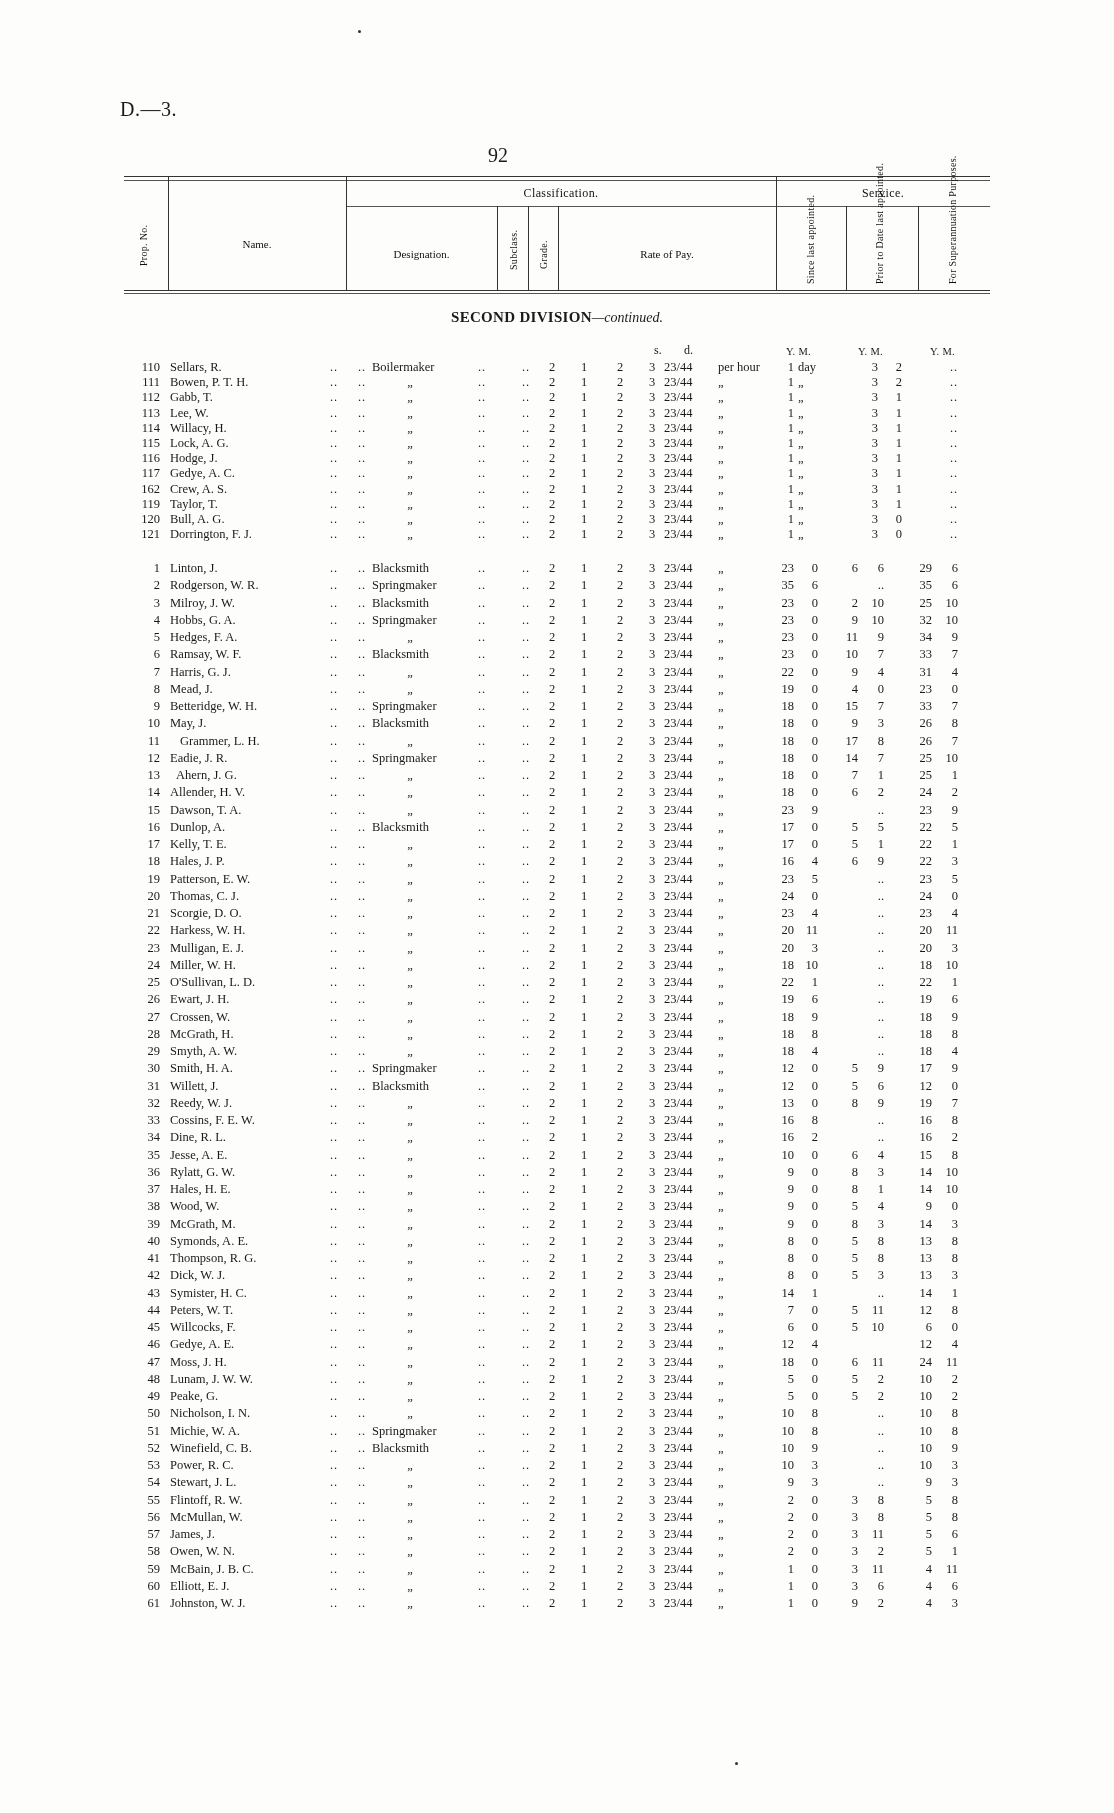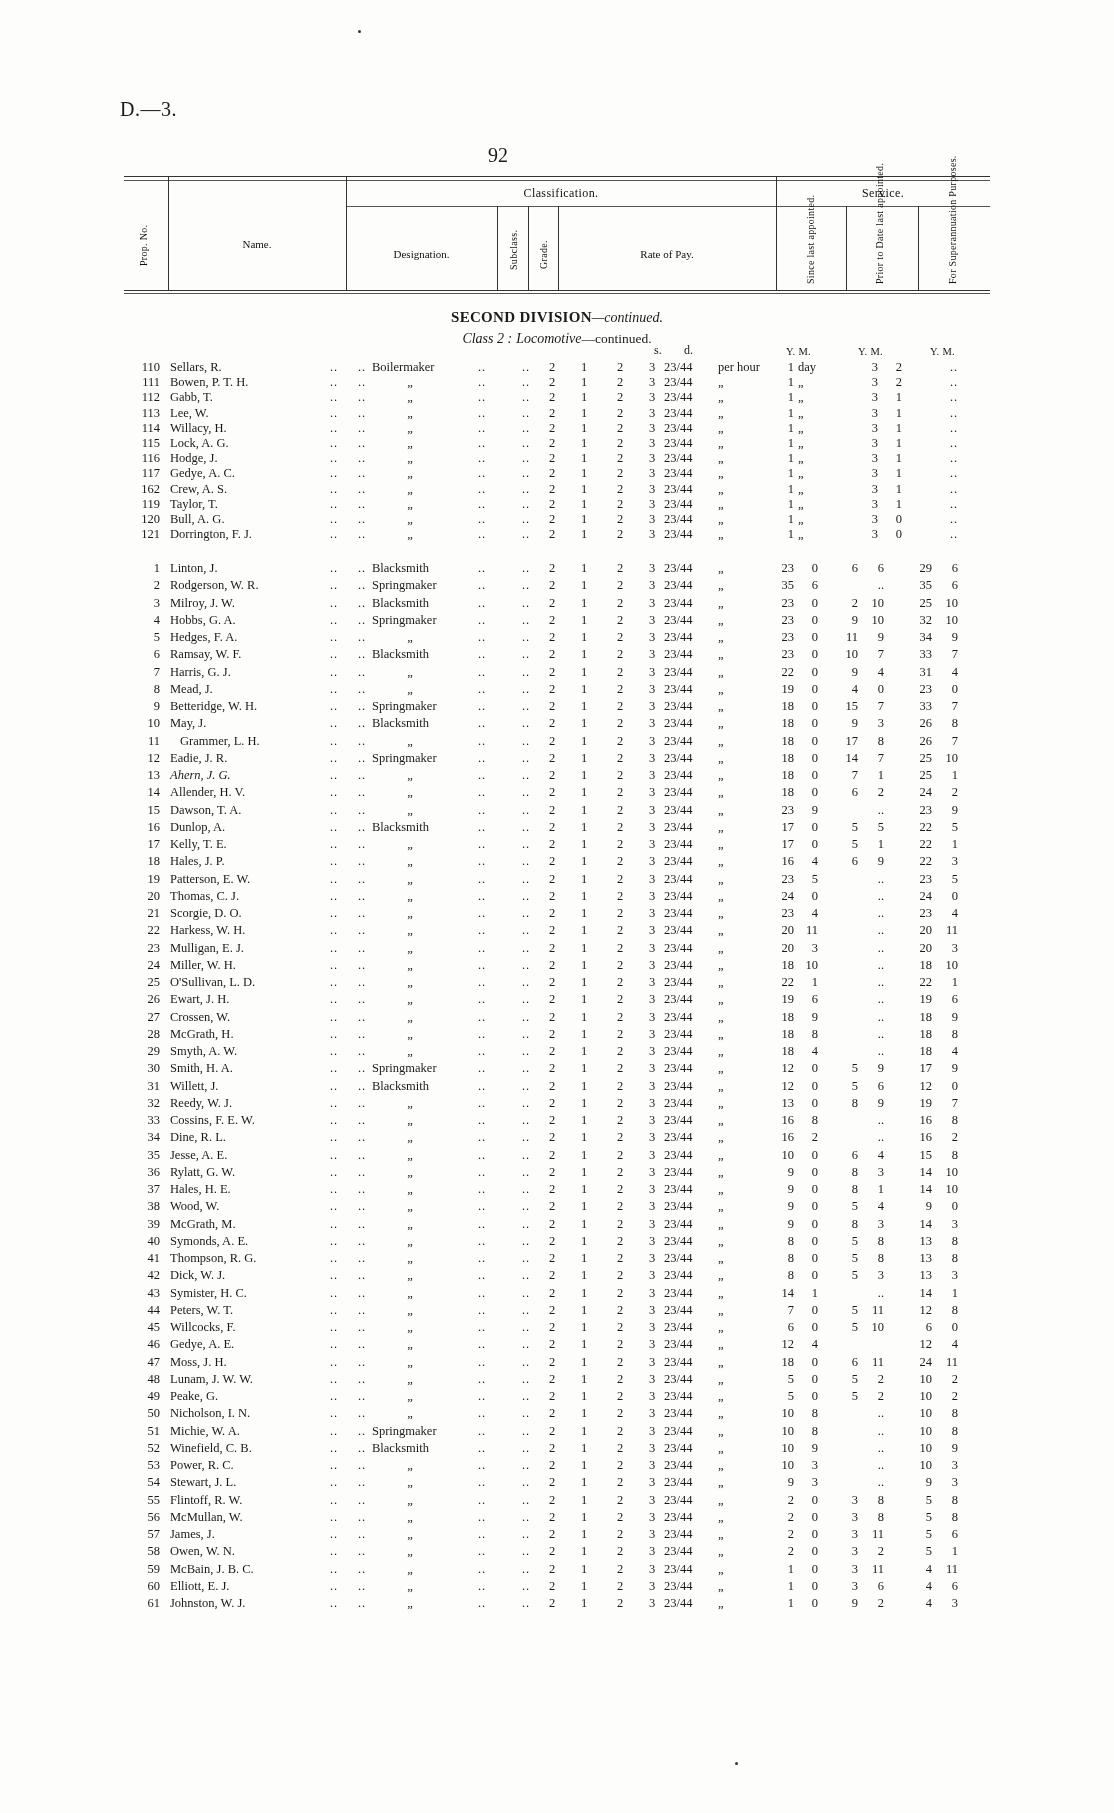--- a/index.html
+++ b/index.html
@@ -121,24 +121,20 @@
     <div class="hd vert" style="left:384px;top:40px;height:68px;">Subclass.</div>
     <div class="hd vert" style="left:414px;top:50px;height:58px;">Grade.</div>
     <div class="hd" style="left:434px;top:72px;width:218px;">Rate of Pay.</div>
     <div class="hd vert" style="left:681px;top:34px;height:74px;">Since last appointed.</div>
     <div class="hd vert" style="left:750px;top:34px;height:74px;">Prior to Date last appointed.</div>
     <div class="hd vert" style="left:823px;top:34px;height:74px;">For Superannuation Purposes.</div>
 
     <div class="sect" style="top:132px;">
       <span class="b">SECOND DIVISION</span><span class="i">—continued.</span>
     </div>
-    <div class="sect" style="top:153px;">
-      <span class="i">Class 2 :</span>
-      <span class="i">Locomotive</span><span style="font-size:13.5px">—continued.</span>
-    </div>
 
     <div class="sd-hdr" style="left:530px;top:167px;">s.</div>
     <div class="sd-hdr" style="left:560px;top:167px;">d.</div>
     <div class="ym-hdr" style="left:662px;top:170px;">Y.  M.</div>
     <div class="ym-hdr" style="left:734px;top:170px;">Y.  M.</div>
     <div class="ym-hdr" style="left:806px;top:170px;">Y.  M.</div>
 
     <div class="rows" id="rows-block1">
         <div class="row" style="top: 184px;">
           <div class="c num" style="left: 0px; width: 36px;">110</div>
@@ -629,21 +625,21 @@
           <div class="c " style="left: 594px; width: 58px;">„</div>
           <div class="c num" style="left: 648px; width: 22px;">18</div>
           <div class="c num" style="left: 676px; width: 18px;">0</div>
           <div class="c num" style="left: 714px; width: 20px;">14</div>
           <div class="c num" style="left: 740px; width: 20px;">7</div>
           <div class="c num" style="left: 786px; width: 22px;">25</div>
           <div class="c num" style="left: 814px; width: 20px;">10</div>
         </div>
         <div class="row" style="top: 592px;">
           <div class="c num" style="left: 0px; width: 36px;">13</div>
-          <div class="c " style="left: 46px; width: 160px; font-style: italic;">Ahern, J. G.</div>
+          <div class="c " style="left: 52px; width: 160px;">Ahern, J. G.</div>
           <div class="c ctr dots" style="left: 200px; width: 20px;">..</div>
           <div class="c ctr dots" style="left: 228px; width: 20px;">..</div>
           <div class="c ctr ditto" style="left: 276px; width: 20px;">„</div>
           <div class="c ctr dots" style="left: 348px; width: 20px;">..</div>
           <div class="c ctr dots" style="left: 392px; width: 20px;">..</div>
           <div class="c ctr" style="left: 420px; width: 16px;">2</div>
           <div class="c ctr" style="left: 452px; width: 16px;">1</div>
           <div class="c ctr" style="left: 488px; width: 16px;">2</div>
           <div class="c ctr" style="left: 520px; width: 16px;">3</div>
           <div class="c " style="left: 540px; width: 48px;">23/44</div>

